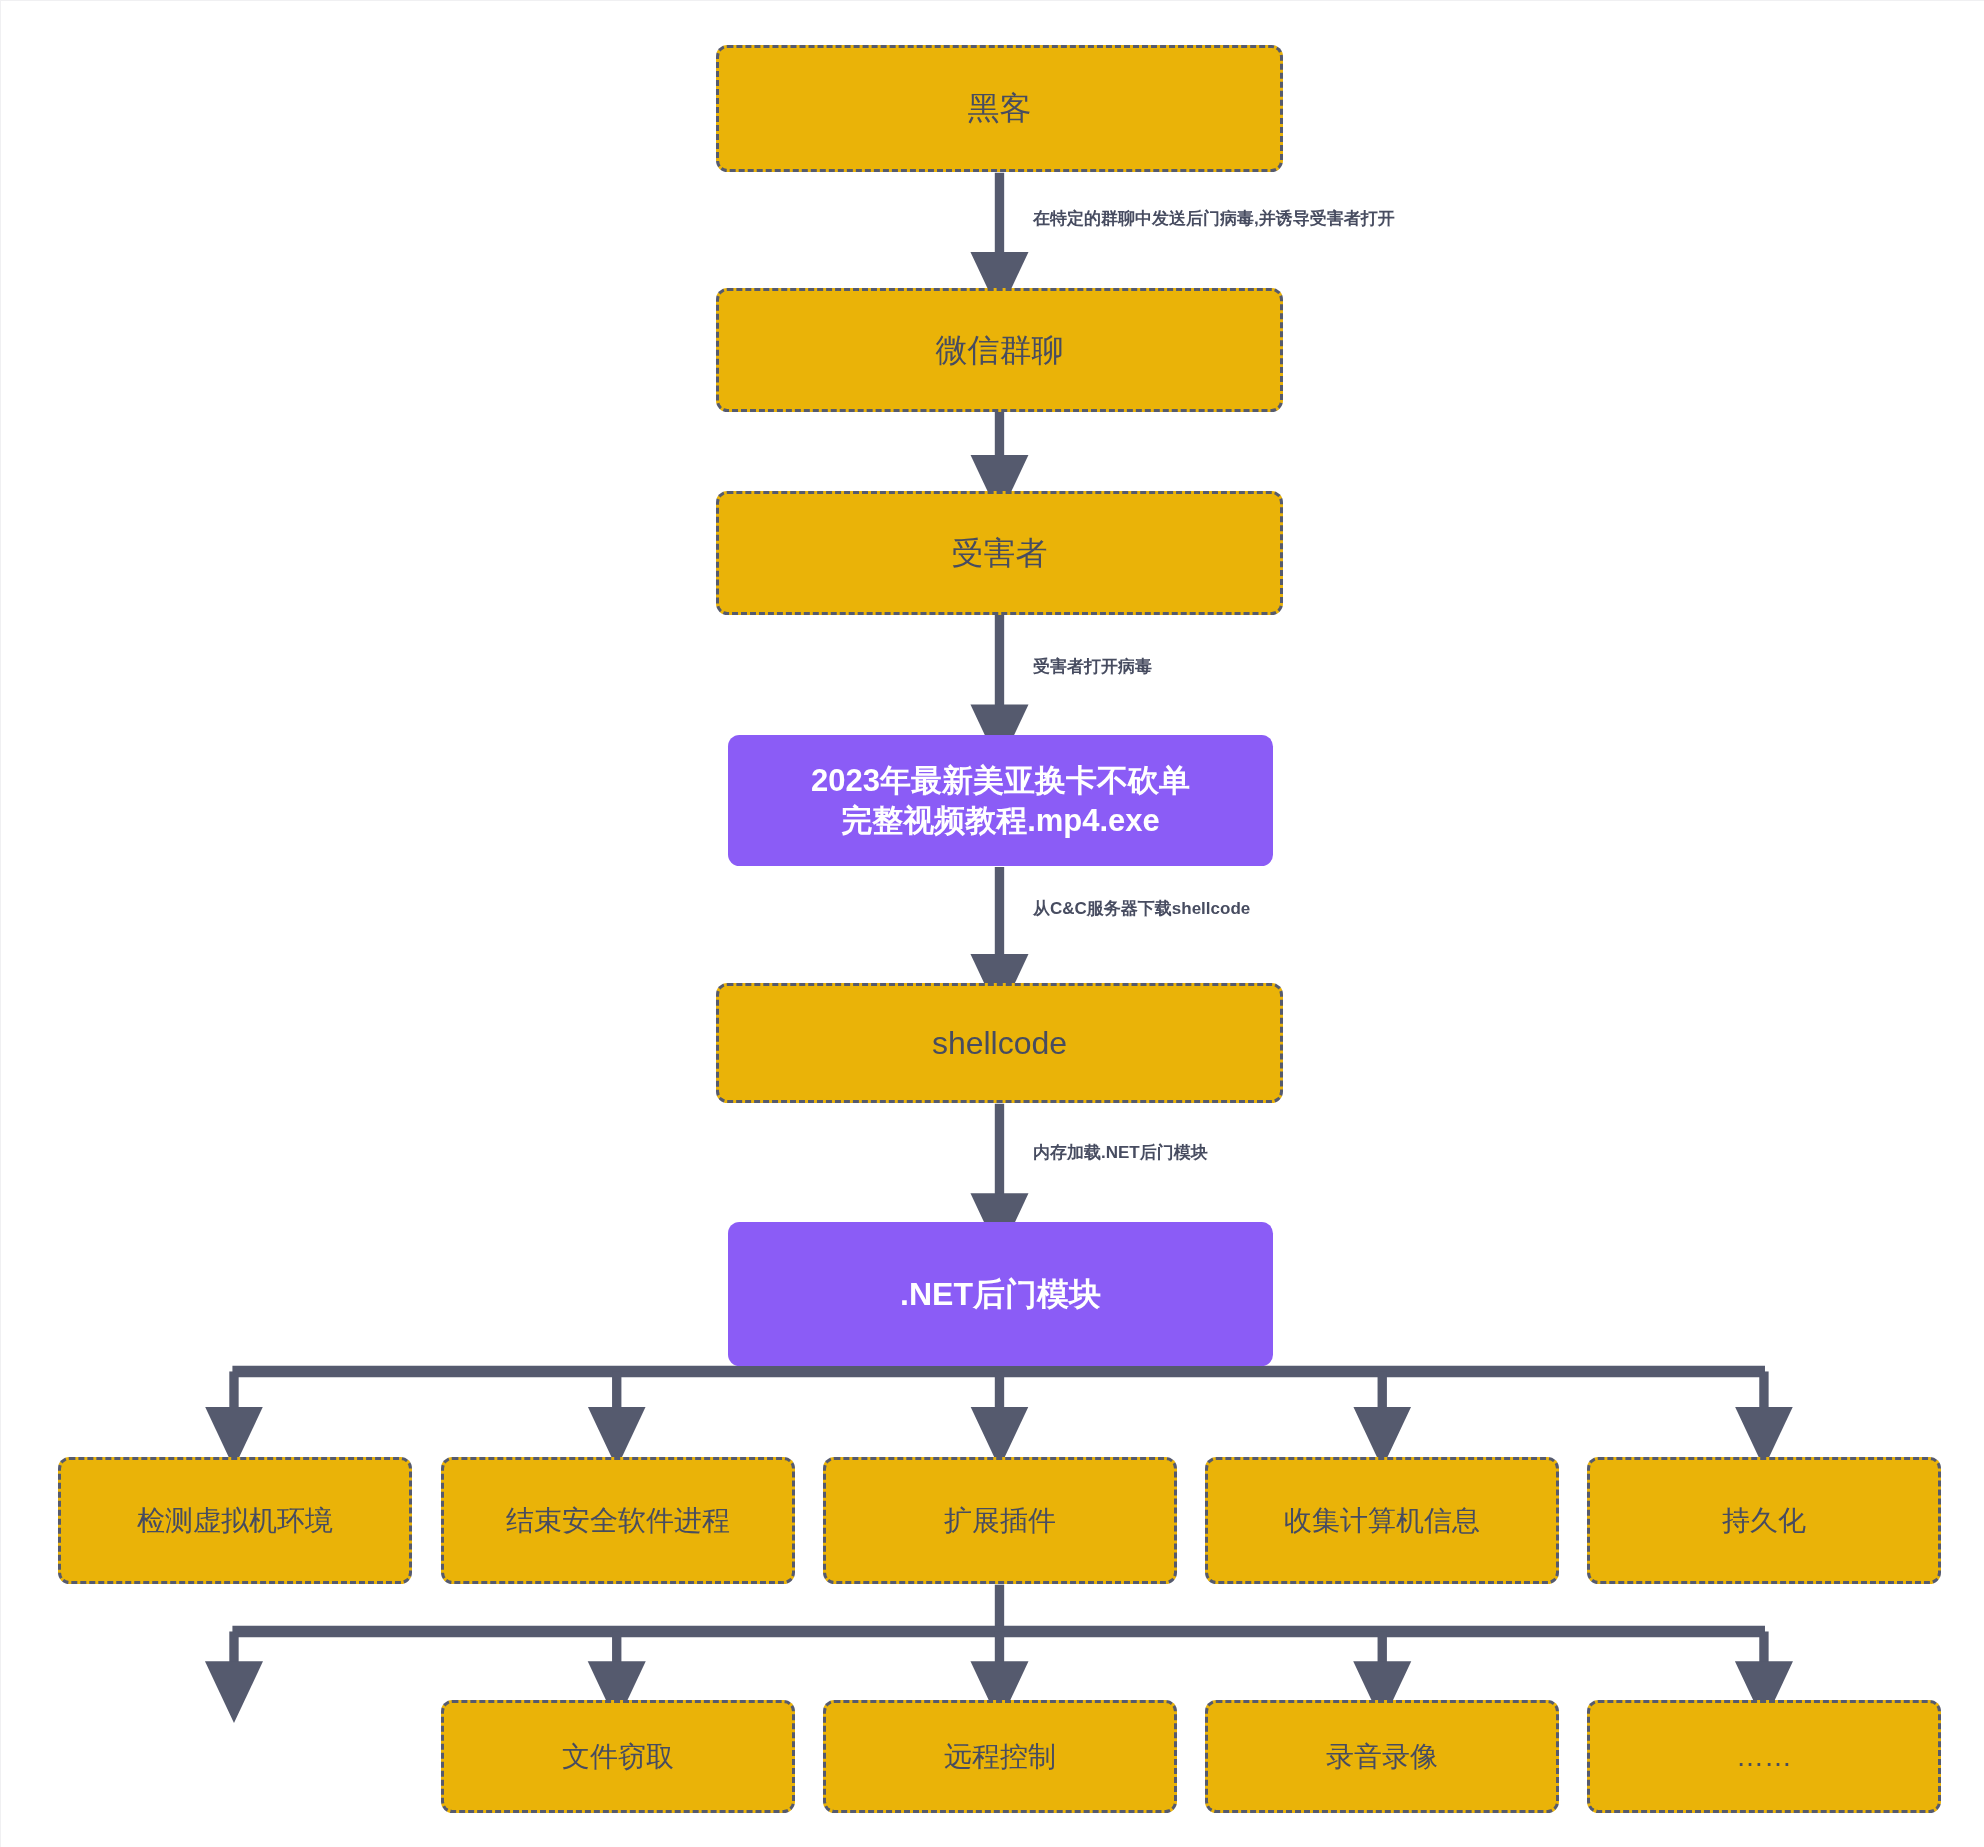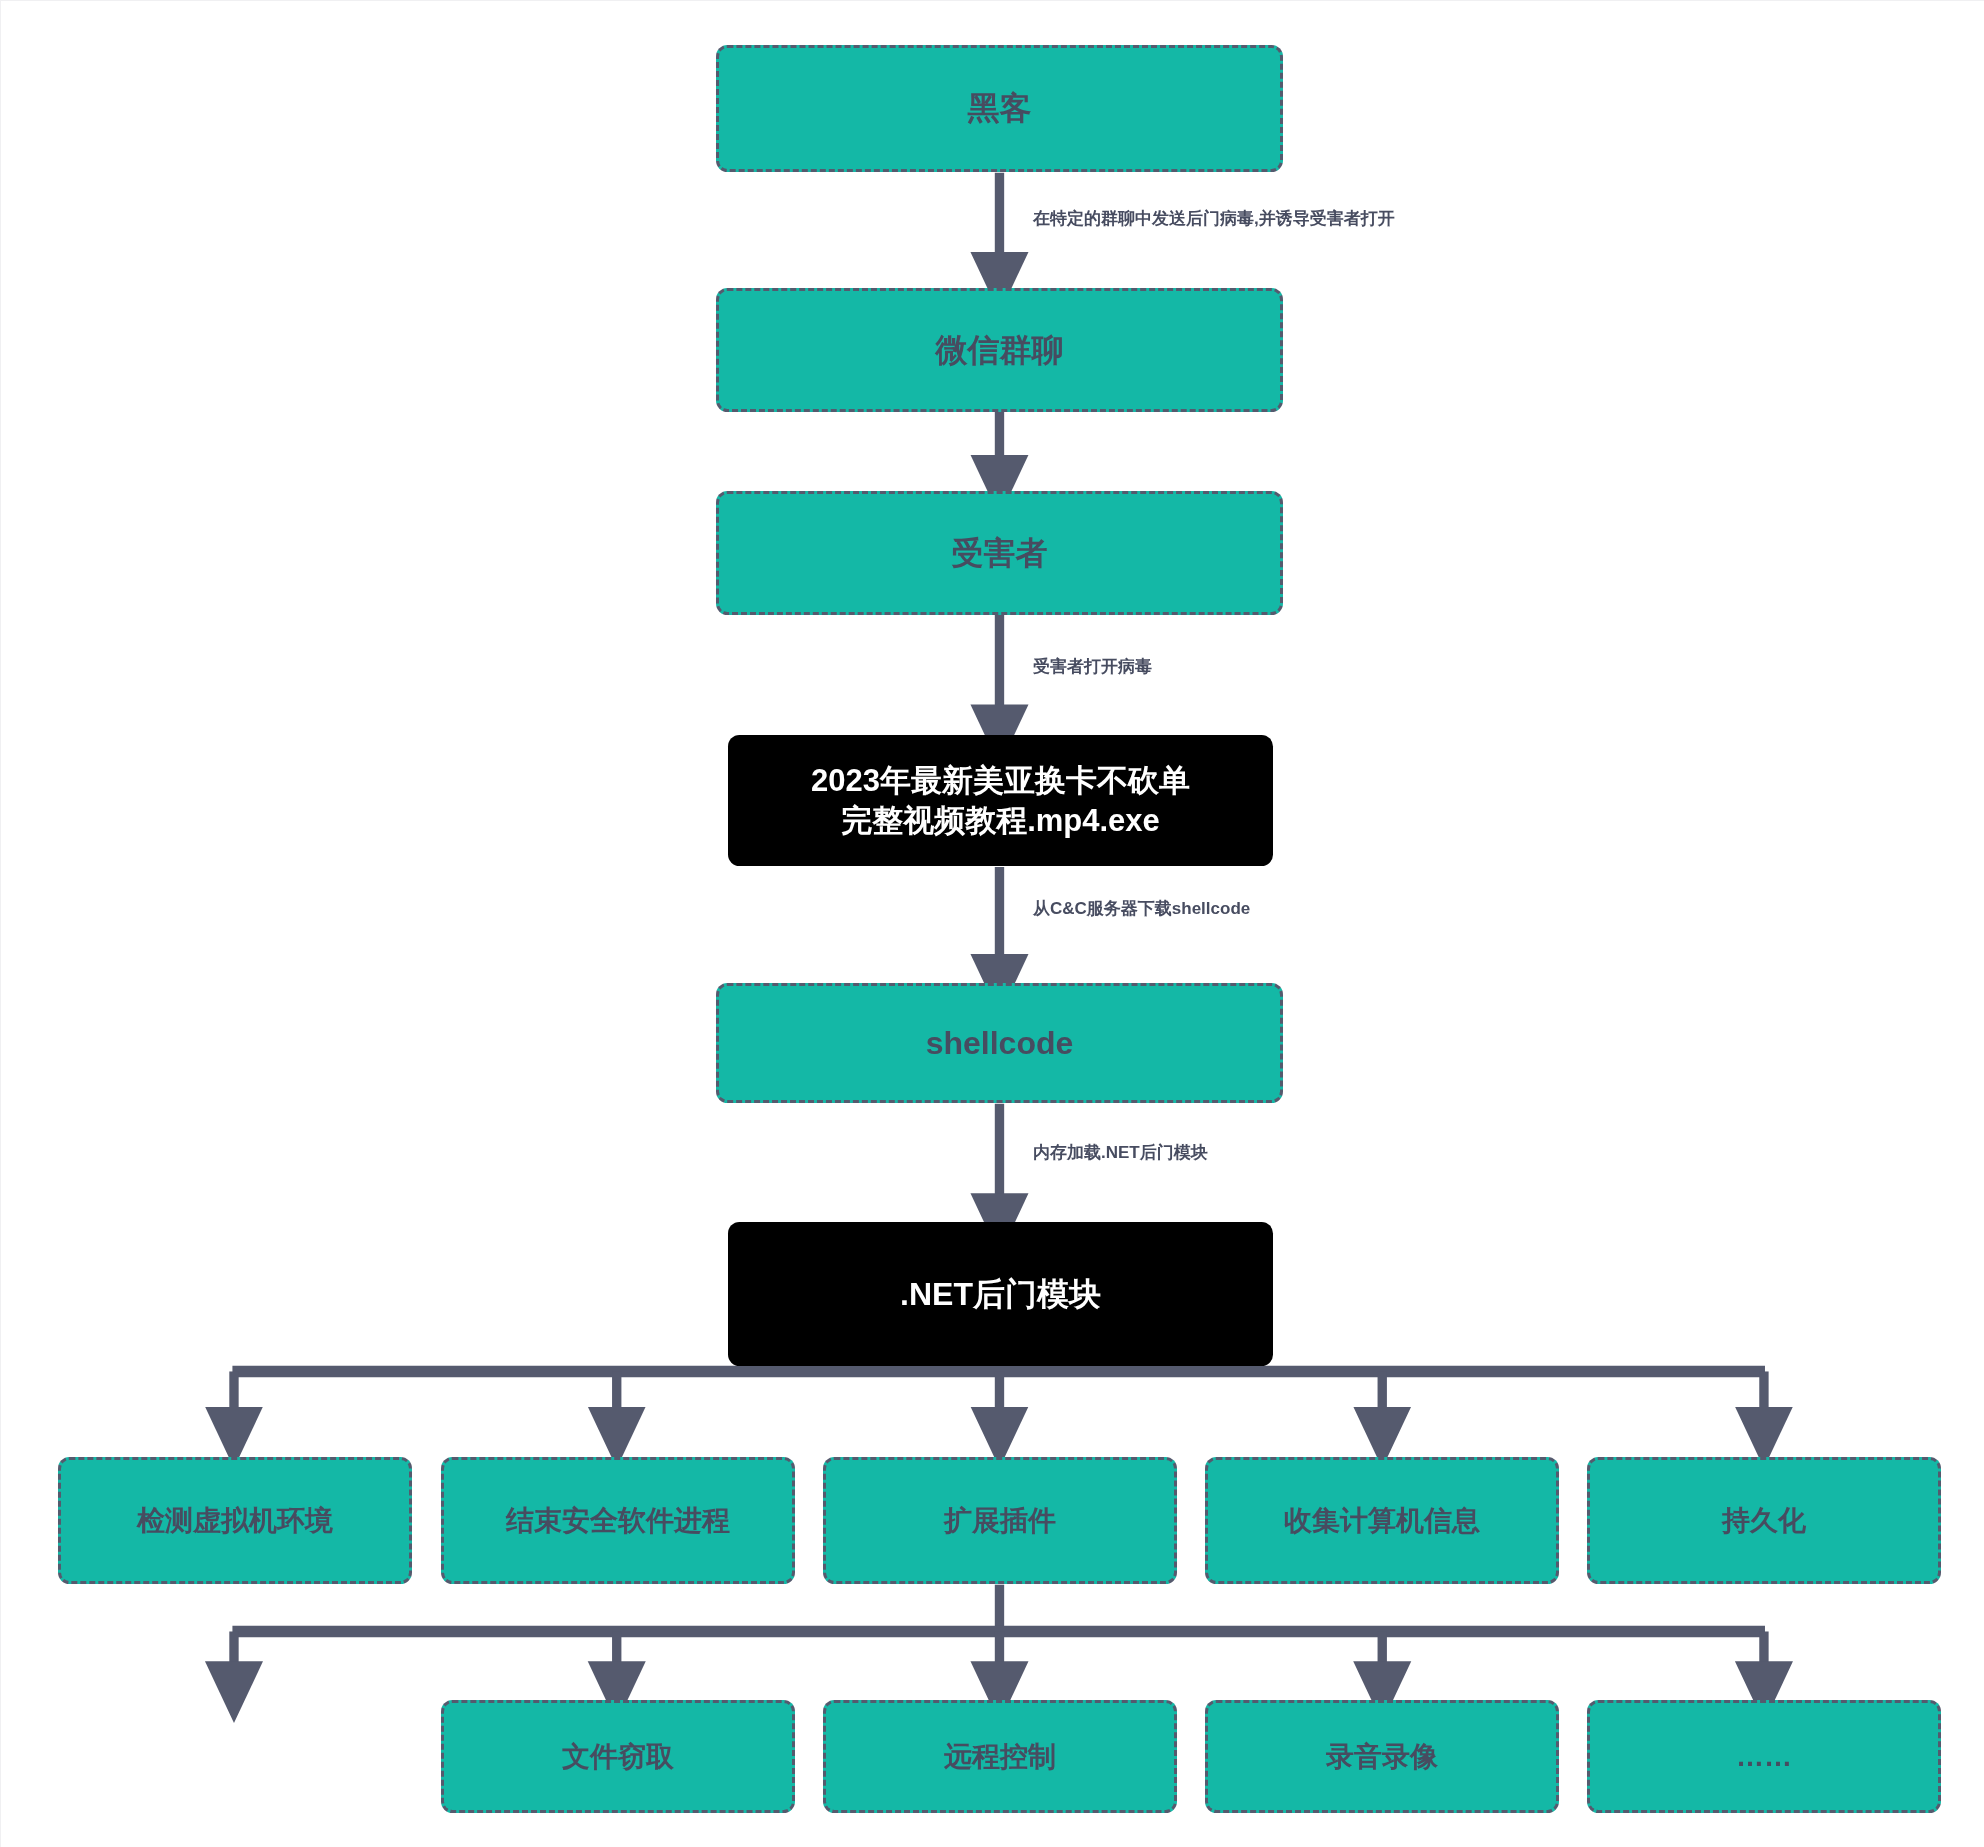--- a/index.html
+++ b/index.html
@@ -31,27 +31,27 @@
     position: absolute;
     box-sizing: border-box;
     display: flex;
     align-items: center;
     justify-content: center;
     text-align: center;
     border-radius: 11.4px;
     line-height: 1.28;
   }
   .node.plain {
-    background: #14b8a6;
+    background: #eab308;
     border: 3.1px dashed #555a6e;
     color: #474c60;
-    font-weight: 700;
+    font-weight: 400;
   }
   .node.filled {
-    background: #000000;
+    background: #8b5cf6;
     border: none;
     color: #ffffff;
     font-weight: 700;
   }
   .node .node-label {
     display: block;
     white-space: pre-line;
     padding: 0 7.3px;
   }
 

